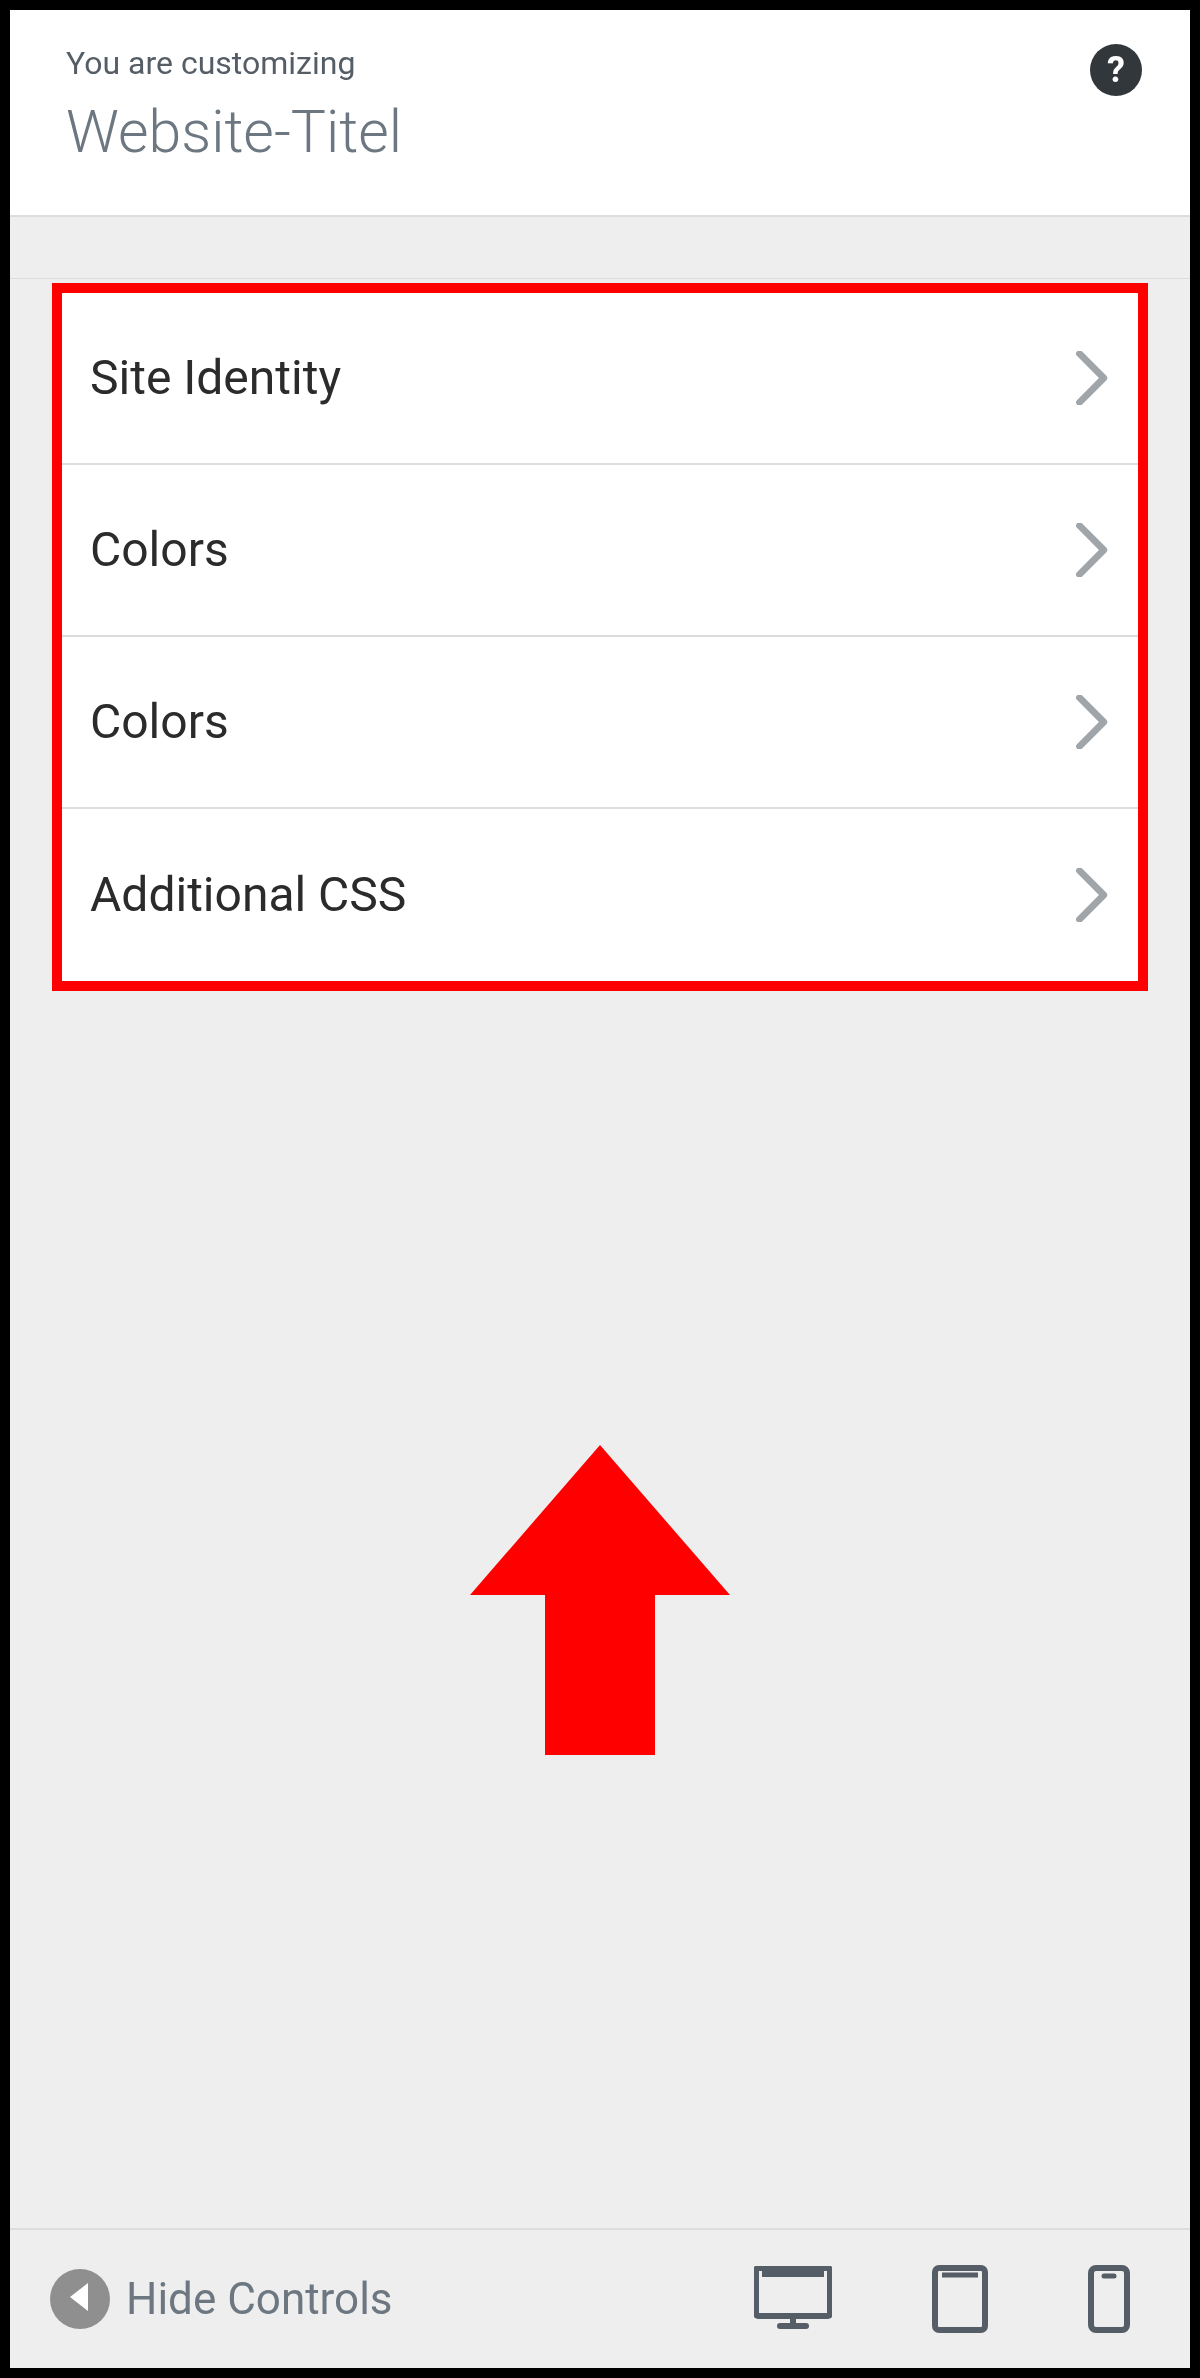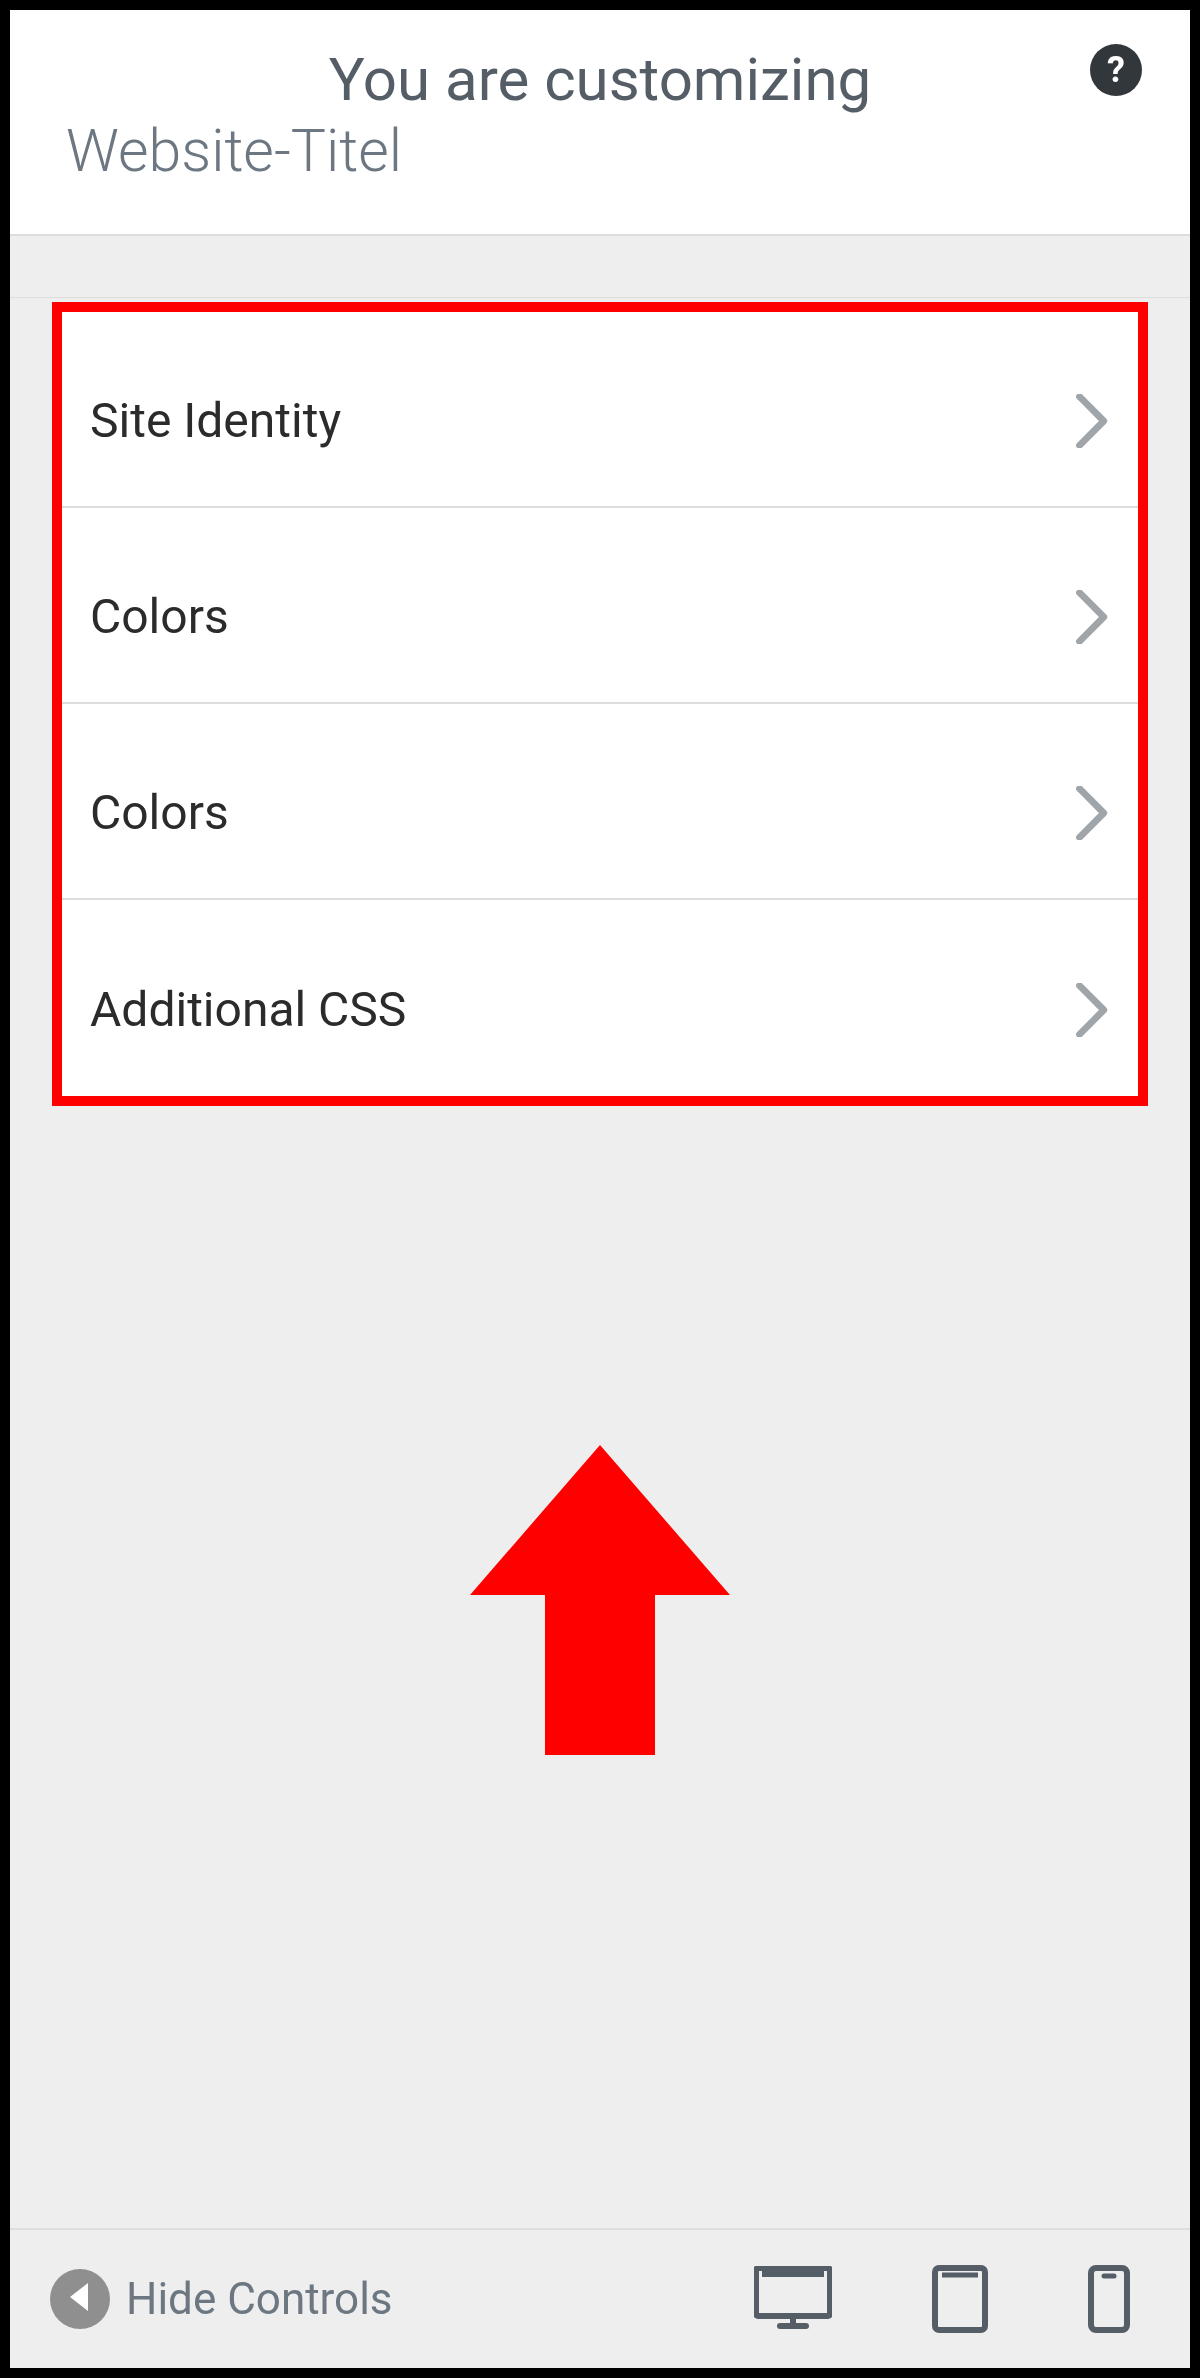--- a/index.html
+++ b/index.html
@@ -17,25 +17,24 @@
     display: flex;
     flex-direction: column;
   }
   .header {
     background: #fff;
     padding: 34px 56px 50px 56px;
     border-bottom: 2px solid #ddd;
     position: relative;
   }
   .header .subtitle {
-    font-size: 60px;
+    font-size: 32px;
     color: #555d66;
     font-weight: 400;
-    margin-bottom: 4px;
-    text-align: center;
+    margin-bottom: 18px;
   }
   .header .title {
     font-size: 59px;
     color: #6c7781;
     font-weight: 300;
     line-height: 1.1;
   }
   .help-btn {
     position: absolute;
     top: 34px;
@@ -64,21 +63,20 @@
   }
   .menu-item {
     display: flex;
     align-items: center;
     justify-content: space-between;
     padding: 0 28px 0 28px;
     height: 172px;
     border-bottom: 2px solid #ddd;
     cursor: pointer;
     background: #fff;
-    margin-top: 24px;
   }
   .menu-item:last-child { border-bottom: none; }
   .menu-item .label {
     font-size: 48px;
     color: #2b2b2b;
     font-weight: 400;
   }
   .menu-item .chev {
     color: #a0a5aa;
   }

